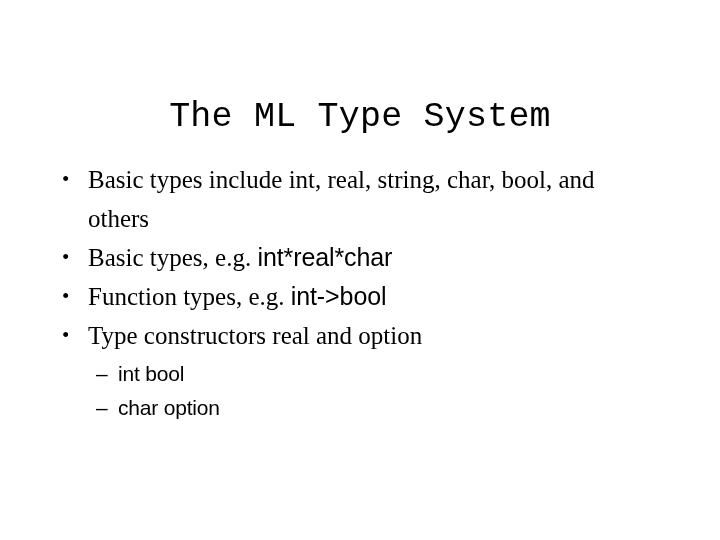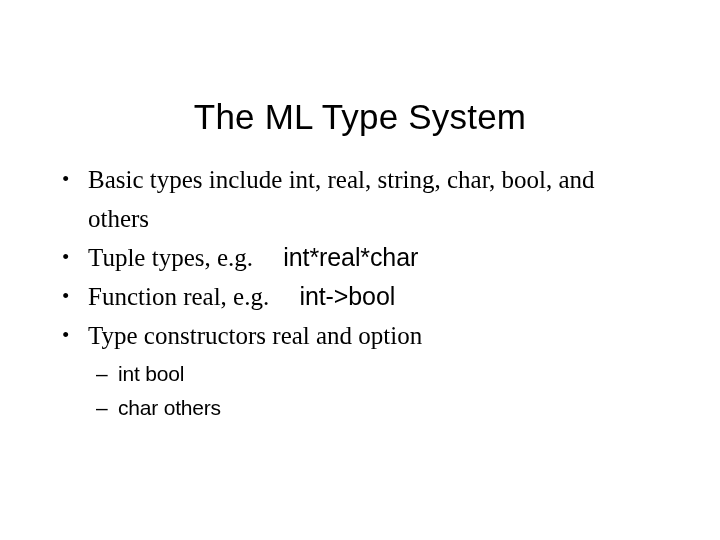--- a/index.html
+++ b/index.html
@@ -22,21 +22,21 @@
     background: #ffffff;
   }
 
   
   .slide-title {
     position: absolute;
     top: 74px;
     left: 0;
     width: 720px;
     text-align: center;
-    font-family: Liberation Sans, sans-serif;
+    font-family: Liberation Mono, monospace;
     font-size: 35px;
     line-height: 40px;
     font-weight: normal;
     letter-spacing: 0.2px;
     white-space: nowrap;
   }
 
   
   .body-block {
     position: absolute;
@@ -65,21 +65,20 @@
 
   .bullet-text {
     flex: 1 1 auto;
     max-width: 548px;
   }
 
   .code {
     font-family: "Liberation Sans", "DejaVu Sans", sans-serif;
     font-size: 25px;
     letter-spacing: -0.1px;
-    margin-left: 24px;
   }
 
   
   .sub-list {
     margin-top: 2px;
     padding-left: 36px;
   }
 
   .sub-row {
     display: flex;
@@ -112,43 +111,43 @@
     <div class="bullet-row">
       <span class="bullet-mark">•</span>
       <span class="bullet-text">
         <span>Basic types include int, real, string, char, bool, and others</span>
       </span>
     </div>
 
     <div class="bullet-row">
       <span class="bullet-mark">•</span>
       <span class="bullet-text">
-        <span>Tuple types, e.g. </span><span class="code">int*real*char</span>
+        <span>Basic types, e.g. </span><span class="code">int*real*char</span>
       </span>
     </div>
 
     <div class="bullet-row">
       <span class="bullet-mark">•</span>
       <span class="bullet-text">
-        <span>Function real, e.g. </span><span class="code">int-&gt;bool</span>
+        <span>Function types, e.g. </span><span class="code">int-&gt;bool</span>
       </span>
     </div>
 
     <div class="bullet-row">
       <span class="bullet-mark">•</span>
       <span class="bullet-text">
         <span>Type constructors real and option</span>
       </span>
     </div>
 
     <div class="sub-list">
       <div class="sub-row">
         <span class="sub-mark">–</span>
         <span class="sub-text">int bool</span>
       </div>
       <div class="sub-row">
         <span class="sub-mark">–</span>
-        <span class="sub-text">char others</span>
+        <span class="sub-text">char option</span>
       </div>
     </div>
 
   </div>
 </div>
 
 </body></html>

